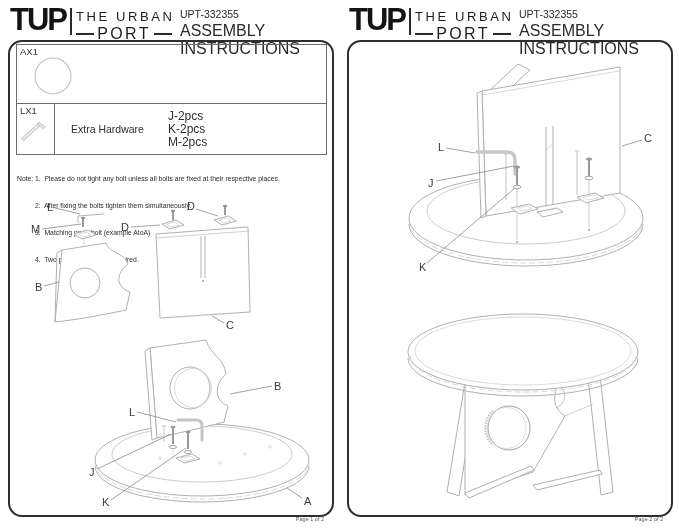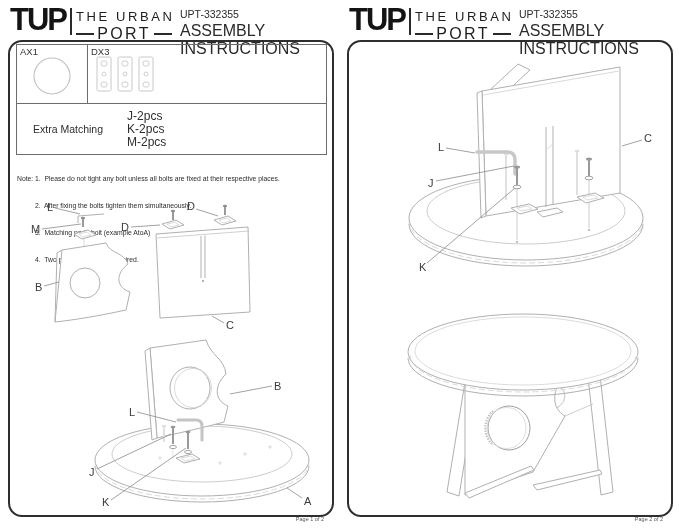--- a/index.html
+++ b/index.html
@@ -78,45 +78,31 @@
   <div class="page-box">
 
     <div class="hw-table">
       <div class="hw-row hw-row1">
         <div class="hw-cell" style="width:71px;">
           <span class="hw-code">AX1</span>
           <svg width="56" height="46" viewBox="0 0 56 46">
             <circle cx="28" cy="25" r="18" fill="none" stroke="#c0c0c0" stroke-width="1.1"></circle>
           </svg>
         </div>
-        <div class="hw-cell" style="width:75px;">
-          <span class="hw-code">DX3</span>
-          <svg width="64" height="44" viewBox="0 0 64 44">
-            <g fill="#fff" stroke="#c8c8c8">
-              <rect x="3" y="5" width="14" height="34" rx="1.5"></rect>
-              <rect x="24" y="5" width="14" height="34" rx="1.5"></rect>
-              <rect x="45" y="5" width="14" height="34" rx="1.5"></rect>
-            </g>
-            <g fill="none" stroke="#cfcfcf">
-              <rect x="7" y="9" width="6" height="5" rx="2"></rect>
-                <rect x="7" y="30" width="6" height="5" rx="2"></rect>
-                <circle cx="10" cy="22" r="2"></circle>
-              <rect x="28" y="9" width="6" height="5" rx="2"></rect>
-                <rect x="28" y="30" width="6" height="5" rx="2"></rect>
-                <circle cx="31" cy="22" r="2"></circle>
-              <rect x="49" y="9" width="6" height="5" rx="2"></rect>
-                <rect x="49" y="30" width="6" height="5" rx="2"></rect>
-                <circle cx="52" cy="22" r="2"></circle>
-            </g>
+      </div>
+      <div class="hw-row hw-row2">
+        <div class="hw-cell" style="width:38px;">
+          <span class="hw-code">LX1</span>
+          <svg width="50" height="40" viewBox="0 0 50 40">
+            <path d="M6,33 L30,11 L33,14 L9,36 Z" fill="#e8e8e8" stroke="#a8a8a8" stroke-width="0.8"></path>
+            <path d="M30,11 L38,17 L36,20 L28,14 Z" fill="#e8e8e8" stroke="#a8a8a8" stroke-width="0.8"></path>
           </svg>
         </div>
-      </div>
-      <div class="hw-row hw-row2">
         <div class="hw-cell hw-extra" style="width:159px;">
-          <span class="hw-extra-label">Extra Matching</span>
+          <span class="hw-extra-label">Extra Hardware</span>
           <div class="hw-extra-items">
             <div>J-2pcs</div>
             <div>K-2pcs</div>
             <div>M-2pcs</div>
           </div>
         </div>
       </div>
     </div>
 
     <div class="notes">

